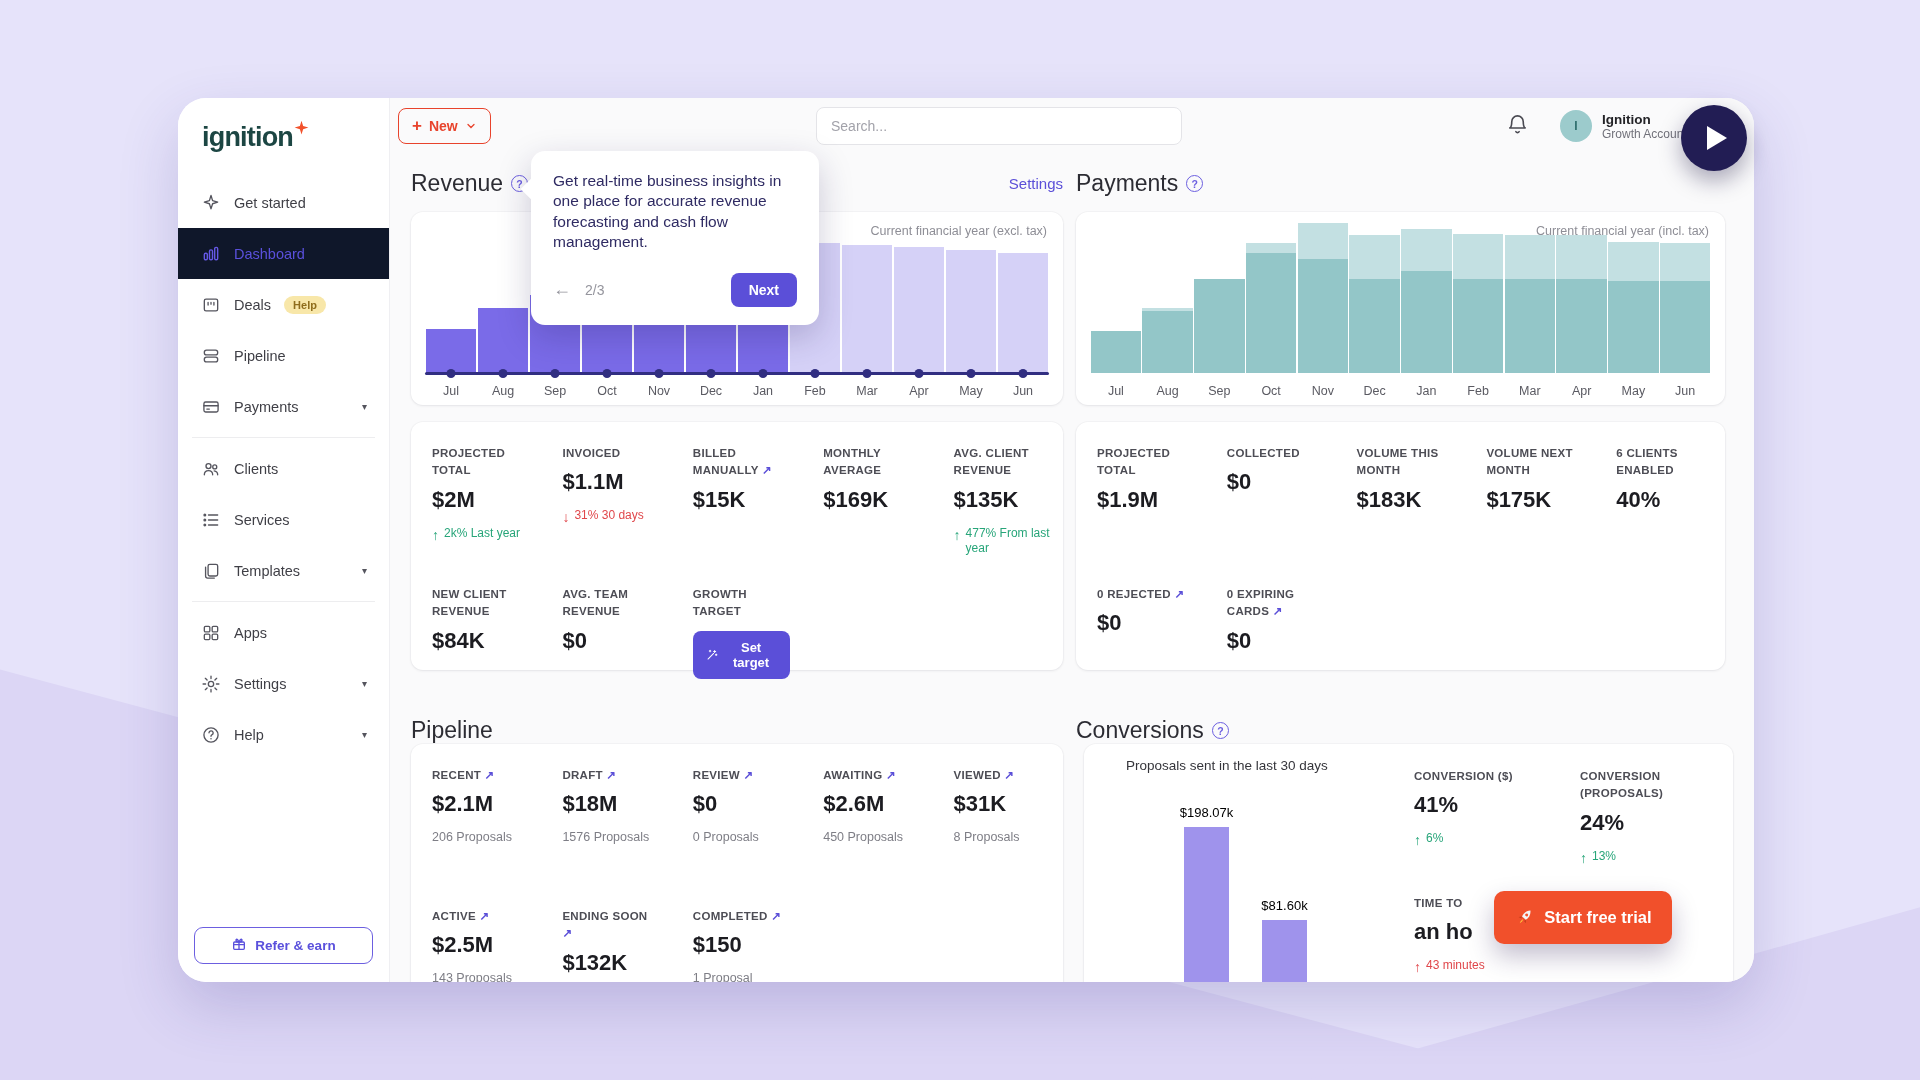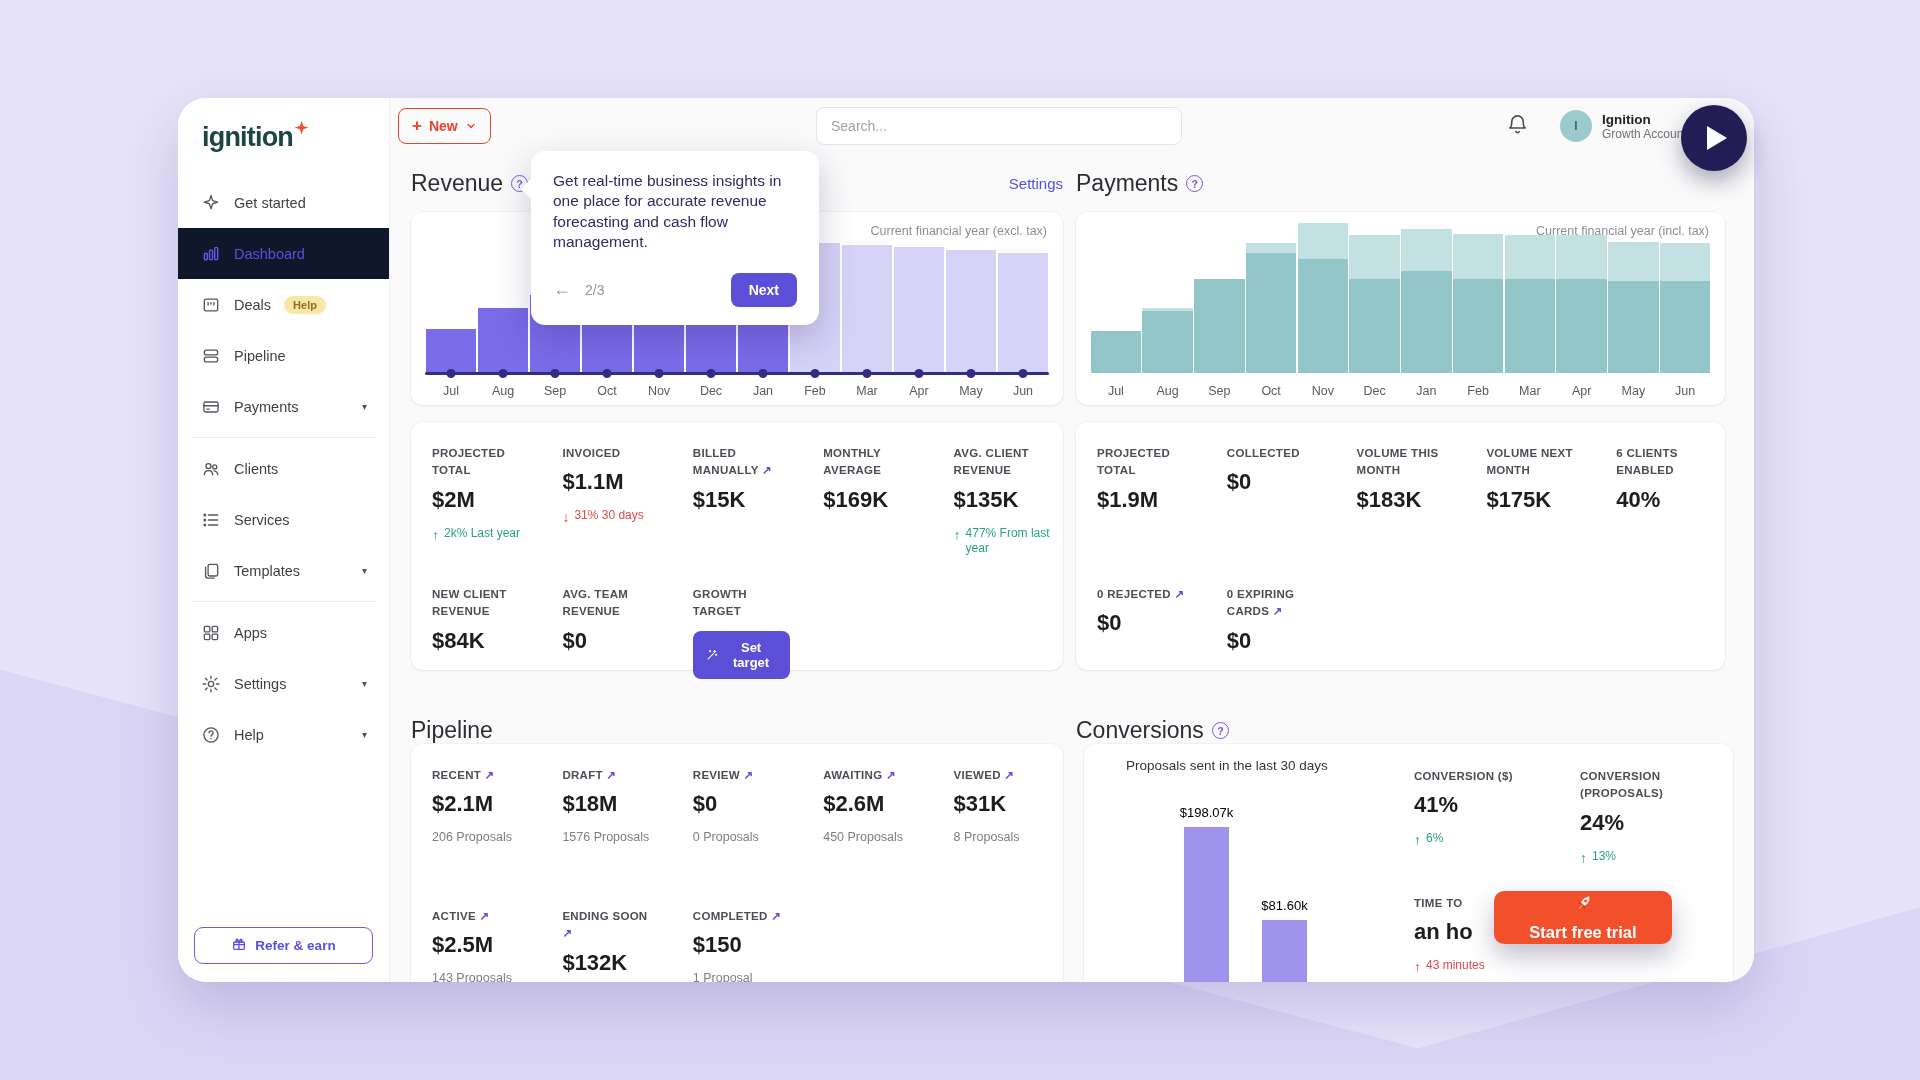--- a/index.html
+++ b/index.html
@@ -93,21 +93,21 @@
   .tip-footer { display:flex; align-items:center; margin-top:20px; position:relative; }
   .tip-back { color:#95959D; font-size:18px; cursor:pointer; }
   .tip-step { color:#95959D; font-size:14px; margin-left:14px; }
   .tip-next { margin-left:auto; background:#5B4FD8; color:#fff; border:none; border-radius:8px; padding:9px 18px;
               font-size:14px; font-weight:700; cursor:pointer; font-family:inherit; }
 
   
   .cta { position:absolute; left:1494px; top:891px; width:178px; height:53px; background:#F1502B; border:none;
          border-radius:10px; color:#fff; font-size:16.5px; font-weight:700; display:flex; align-items:center;
          justify-content:center; gap:9px; cursor:pointer; z-index:40; font-family:inherit;
-         box-shadow:0 12px 26px rgba(40,20,80,.28);flex-direction:column; }
+         box-shadow:0 12px 26px rgba(40,20,80,.28); }
   .play-fab { position:absolute; left:1681px; top:105px; width:66px; height:66px; border-radius:50%;
               background:#221D54; border:none; cursor:pointer; z-index:45; display:flex; align-items:center;
               justify-content:center; box-shadow:0 10px 22px rgba(20,15,60,.35); }
   .play-tri { width:0; height:0; border-left:20px solid #fff; border-top:12px solid transparent;
               border-bottom:12px solid transparent; margin-left:6px; }
 </style>
 </head>
 <body>
 
 <div class="wedge left"></div>

